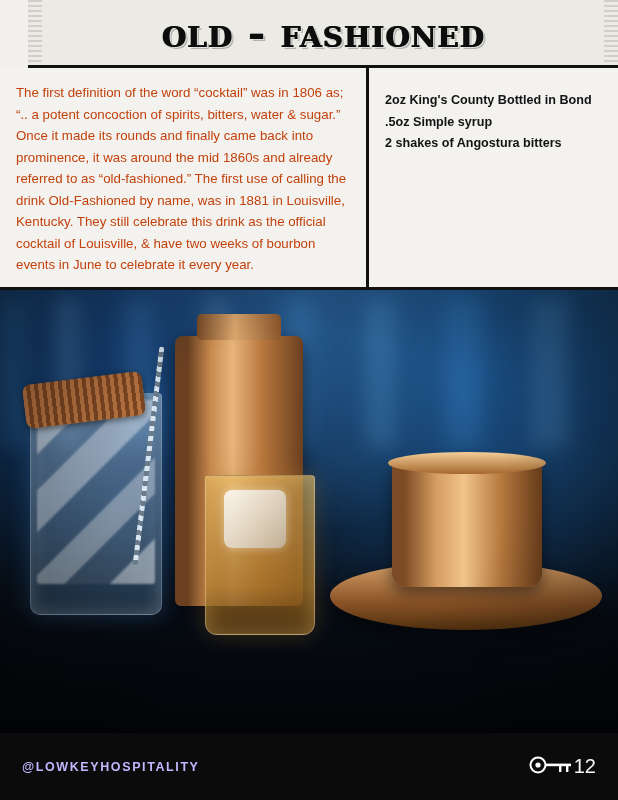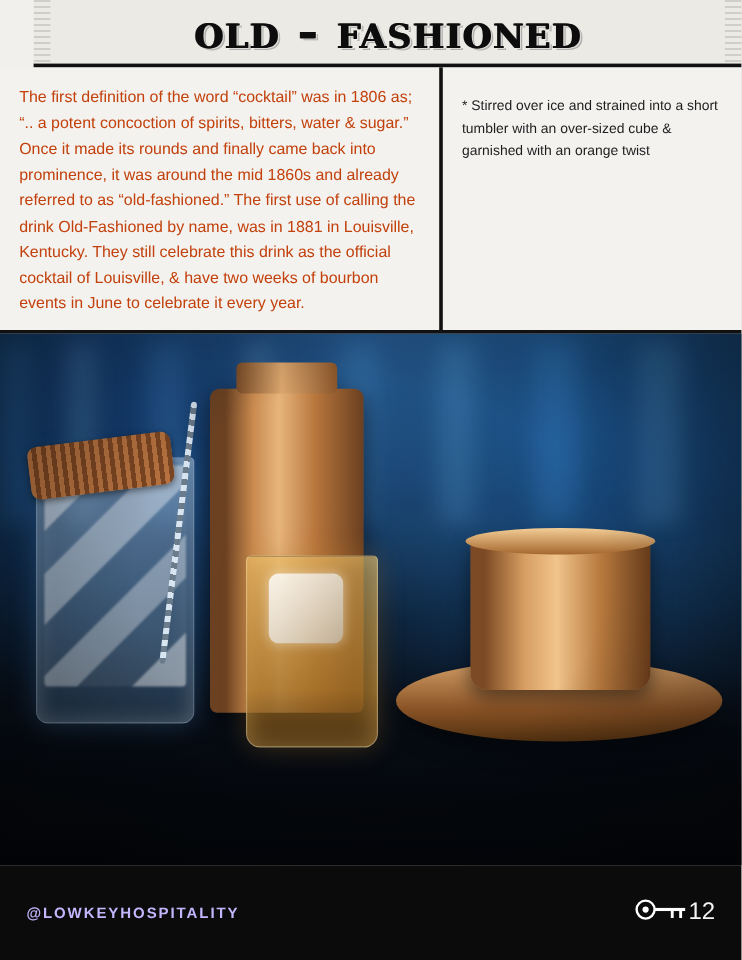--- a/index.html
+++ b/index.html
@@ -13,21 +13,21 @@
     position: relative;
     width: 618px; height: 800px;
     background: #f2f0ec;
     display: flex;
     flex-direction: column;
   }
 
   
   .title-band {
     position: relative;
-    height: 56px;
+    height: 68px;
     background: #eceae4;
     border-bottom: 3px solid #111111;
     display: flex;
     align-items: center;
     justify-content: center;
     overflow: hidden;
     margin-left: 28px;
   }
   .title-band::before,
   .title-band::after {
@@ -276,21 +276,25 @@
 
   <div class="title-band">
     <div class="title-text">Old - Fashioned</div>
   </div>
 
   <div class="info-row">
     <div class="desc-box">
       <p class="desc-text">The first definition of the word “cocktail” was in 1806 as; “.. a potent concoction of spirits, bitters, water &amp; sugar.” Once it made its rounds and finally came back into prominence, it was around the mid 1860s and already referred to as “old-fashioned.” The first use of calling the drink Old-Fashioned by name, was in 1881 in Louisville, Kentucky. They still celebrate this drink as the official cocktail of Louisville, &amp; have two weeks of bourbon events in June to celebrate it every year.</p>
     </div>
     <div class="recipe-box">
-      <p class="method">* Stirred over ice and strained into a short tumbler with an over-sized cube &amp; garnished with an orange twist</p>
+      <ul class="ingredients">
+        <li>2oz King's County Bottled in Bond</li>
+        <li>.5oz Simple syrup</li>
+        <li>2 shakes of Angostura bitters</li>
+      </ul>
     </div>
   </div>
 
   <div class="photo">
     <div class="bg"></div>
     <div class="shelf"></div>
     <div class="bartop"></div>
 
     <div class="mixing-glass">
       <div class="ice"></div>

